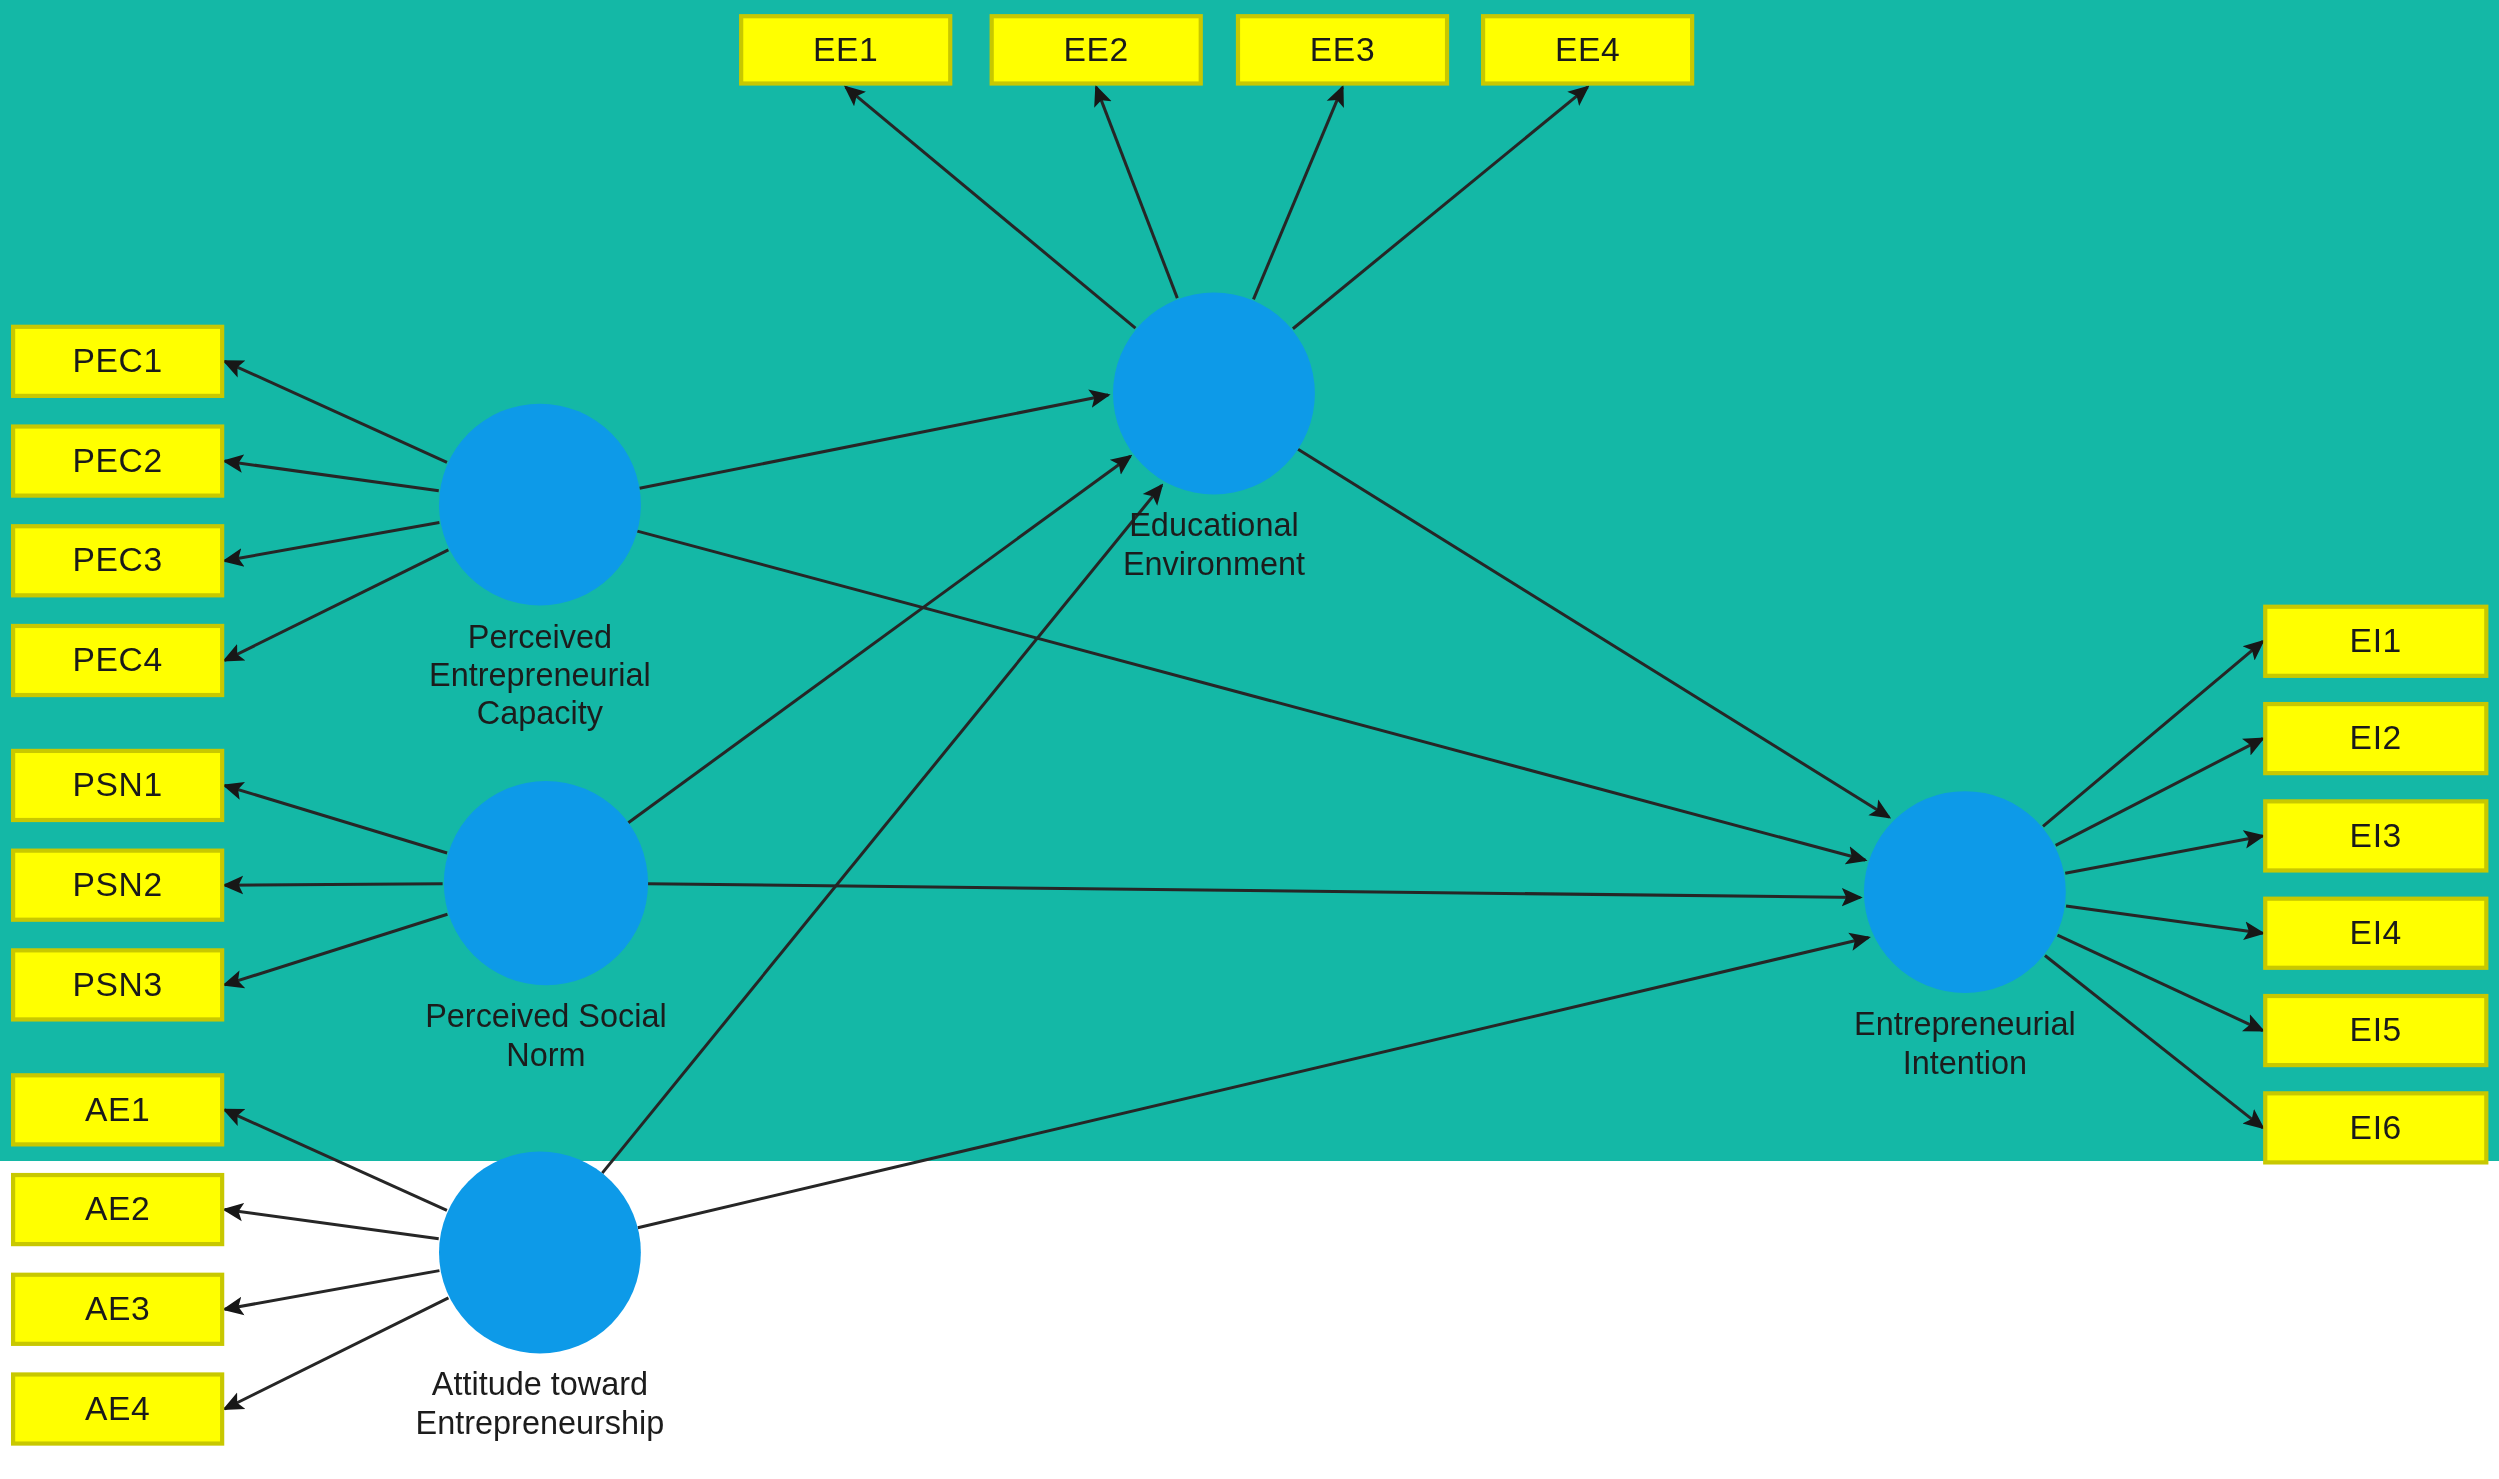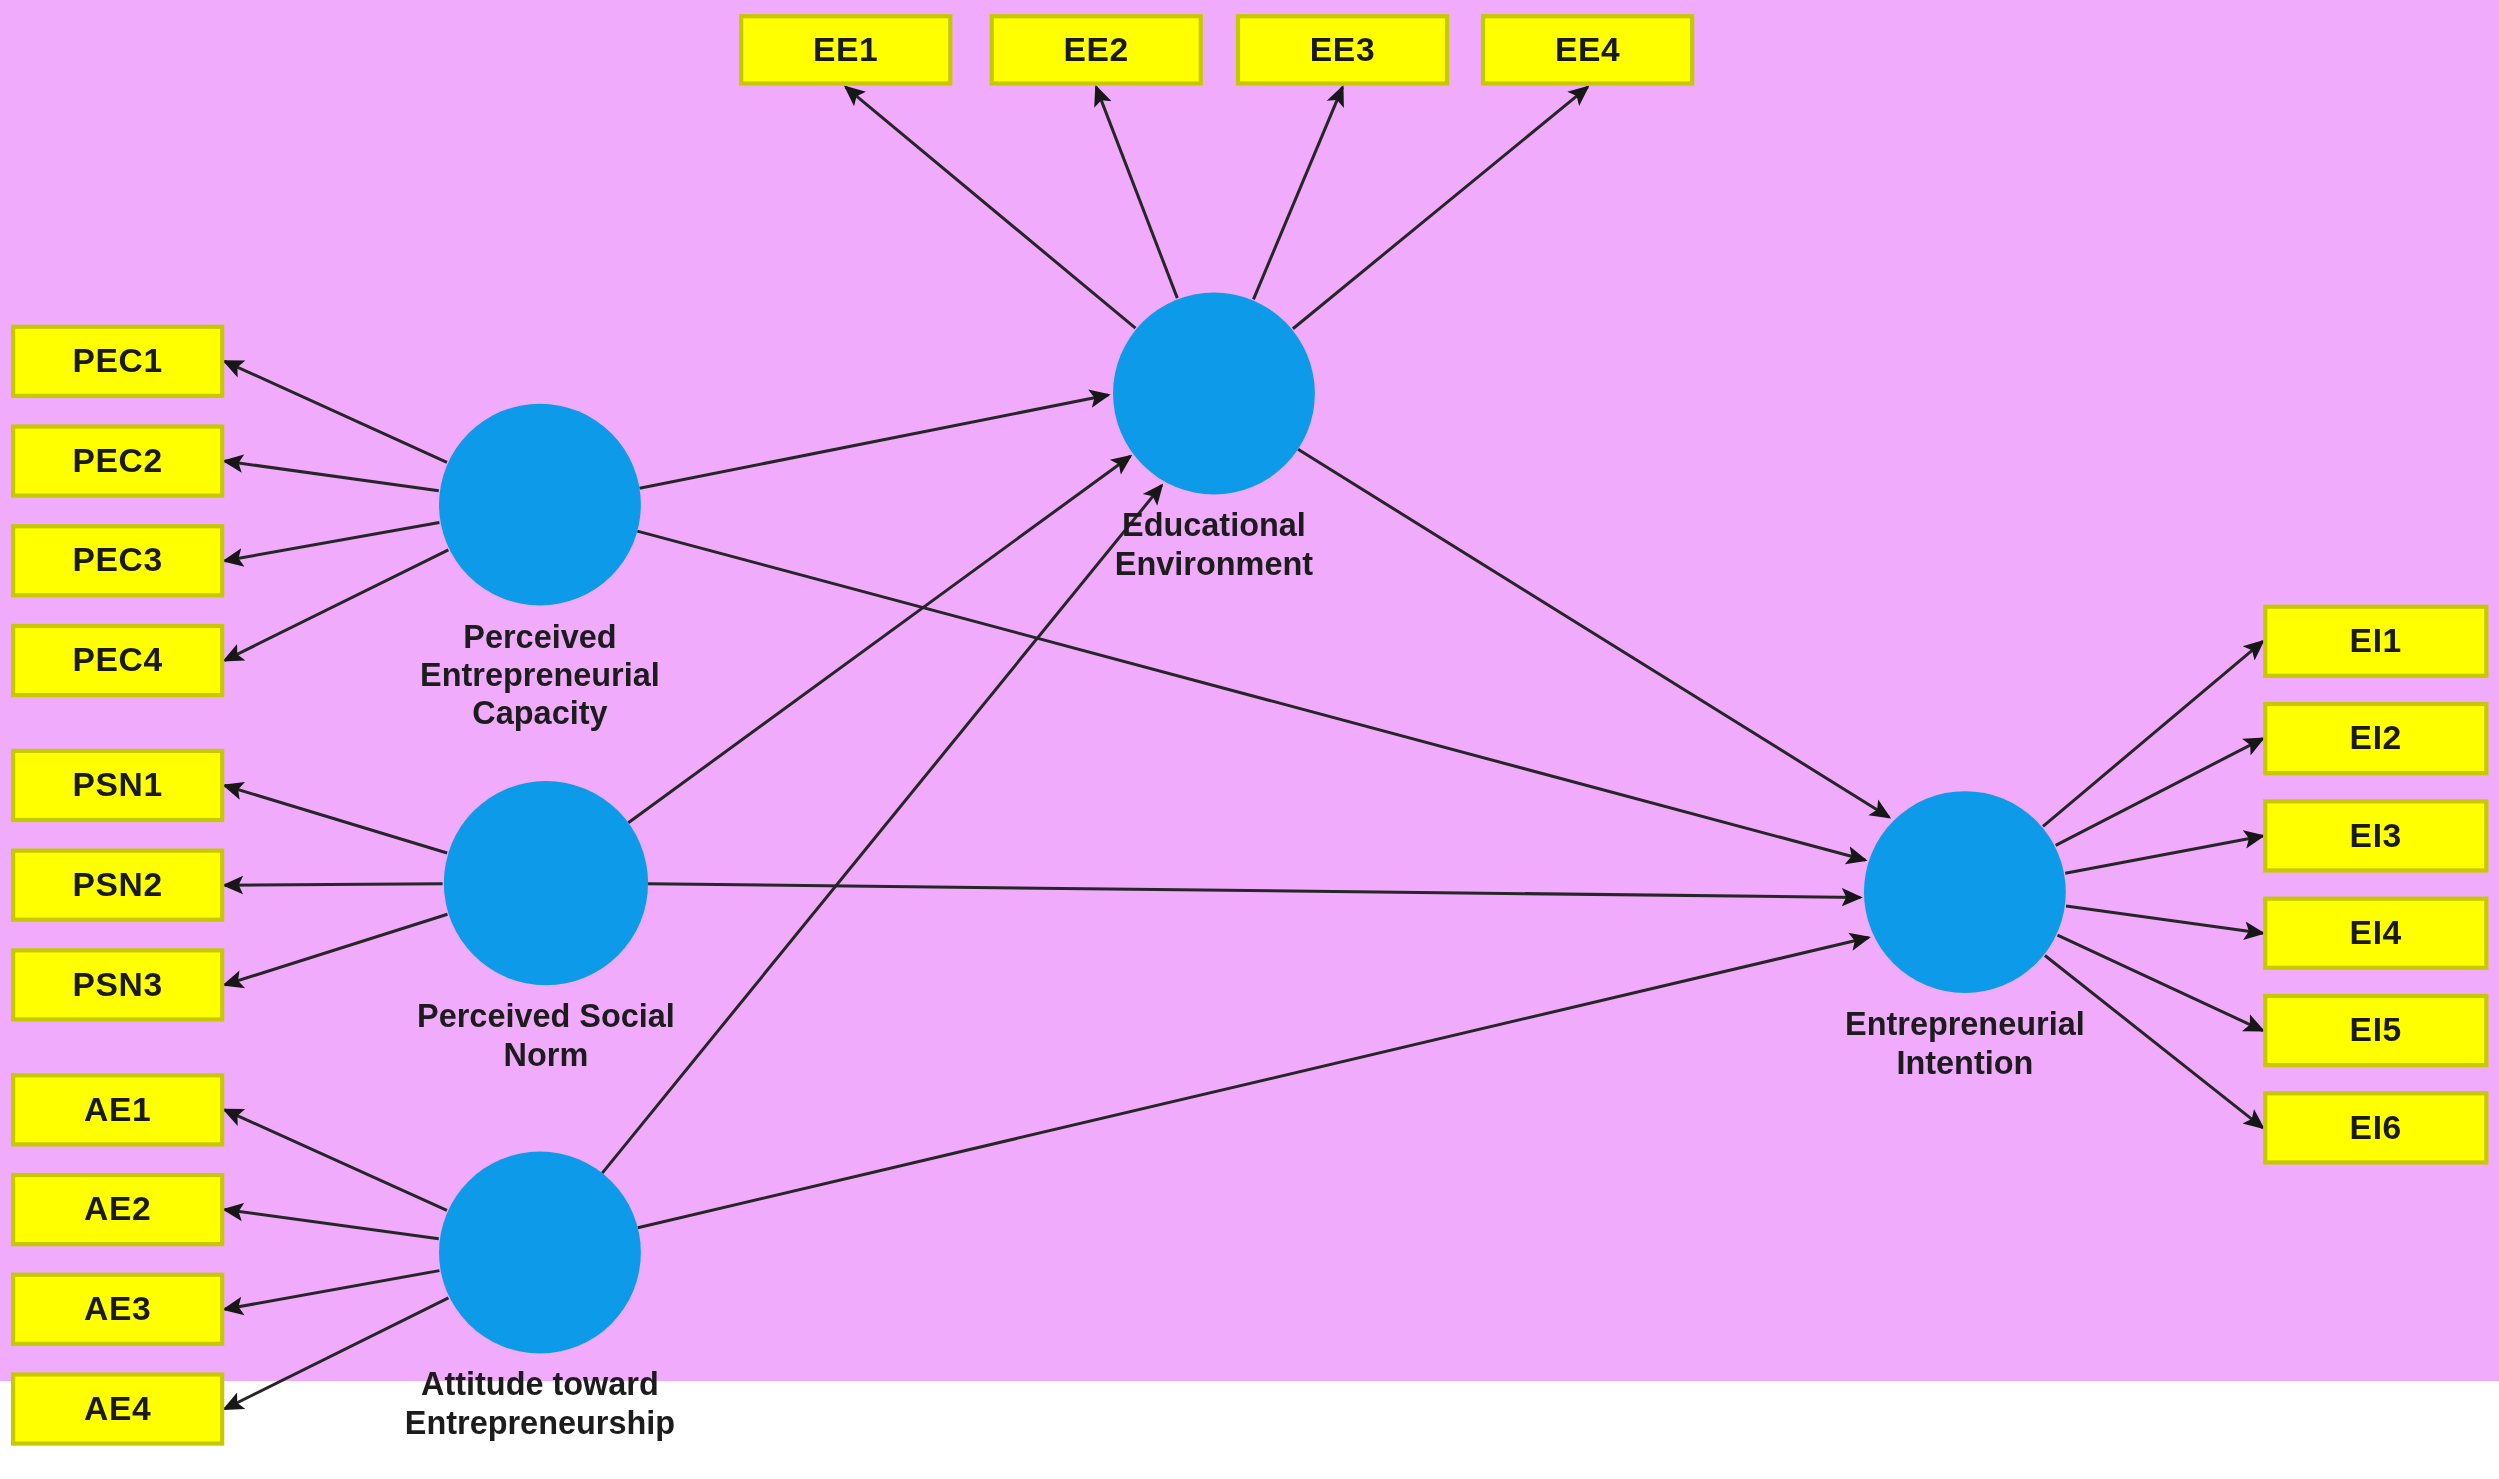--- a/index.html
+++ b/index.html
@@ -10,23 +10,22 @@
   }
   body {
     width: 2500px;
     height: 1479px;
     font-family: "Liberation Sans", sans-serif;
     overflow: hidden;
   }
   #diagram-root {
     position: relative;
     width: 2500px;
-    height: 1381px;
-    background: #f0abfc;
-    font-weight: bold;
+    height: 1161px;
+    background: #14b8a6;
   }
   svg#sem-canvas {
     position: absolute;
     top: 0;
     left: 0;
     width: 2500px;
     height: 1479px;
     display: block;
   }
   .indicator-rect {

